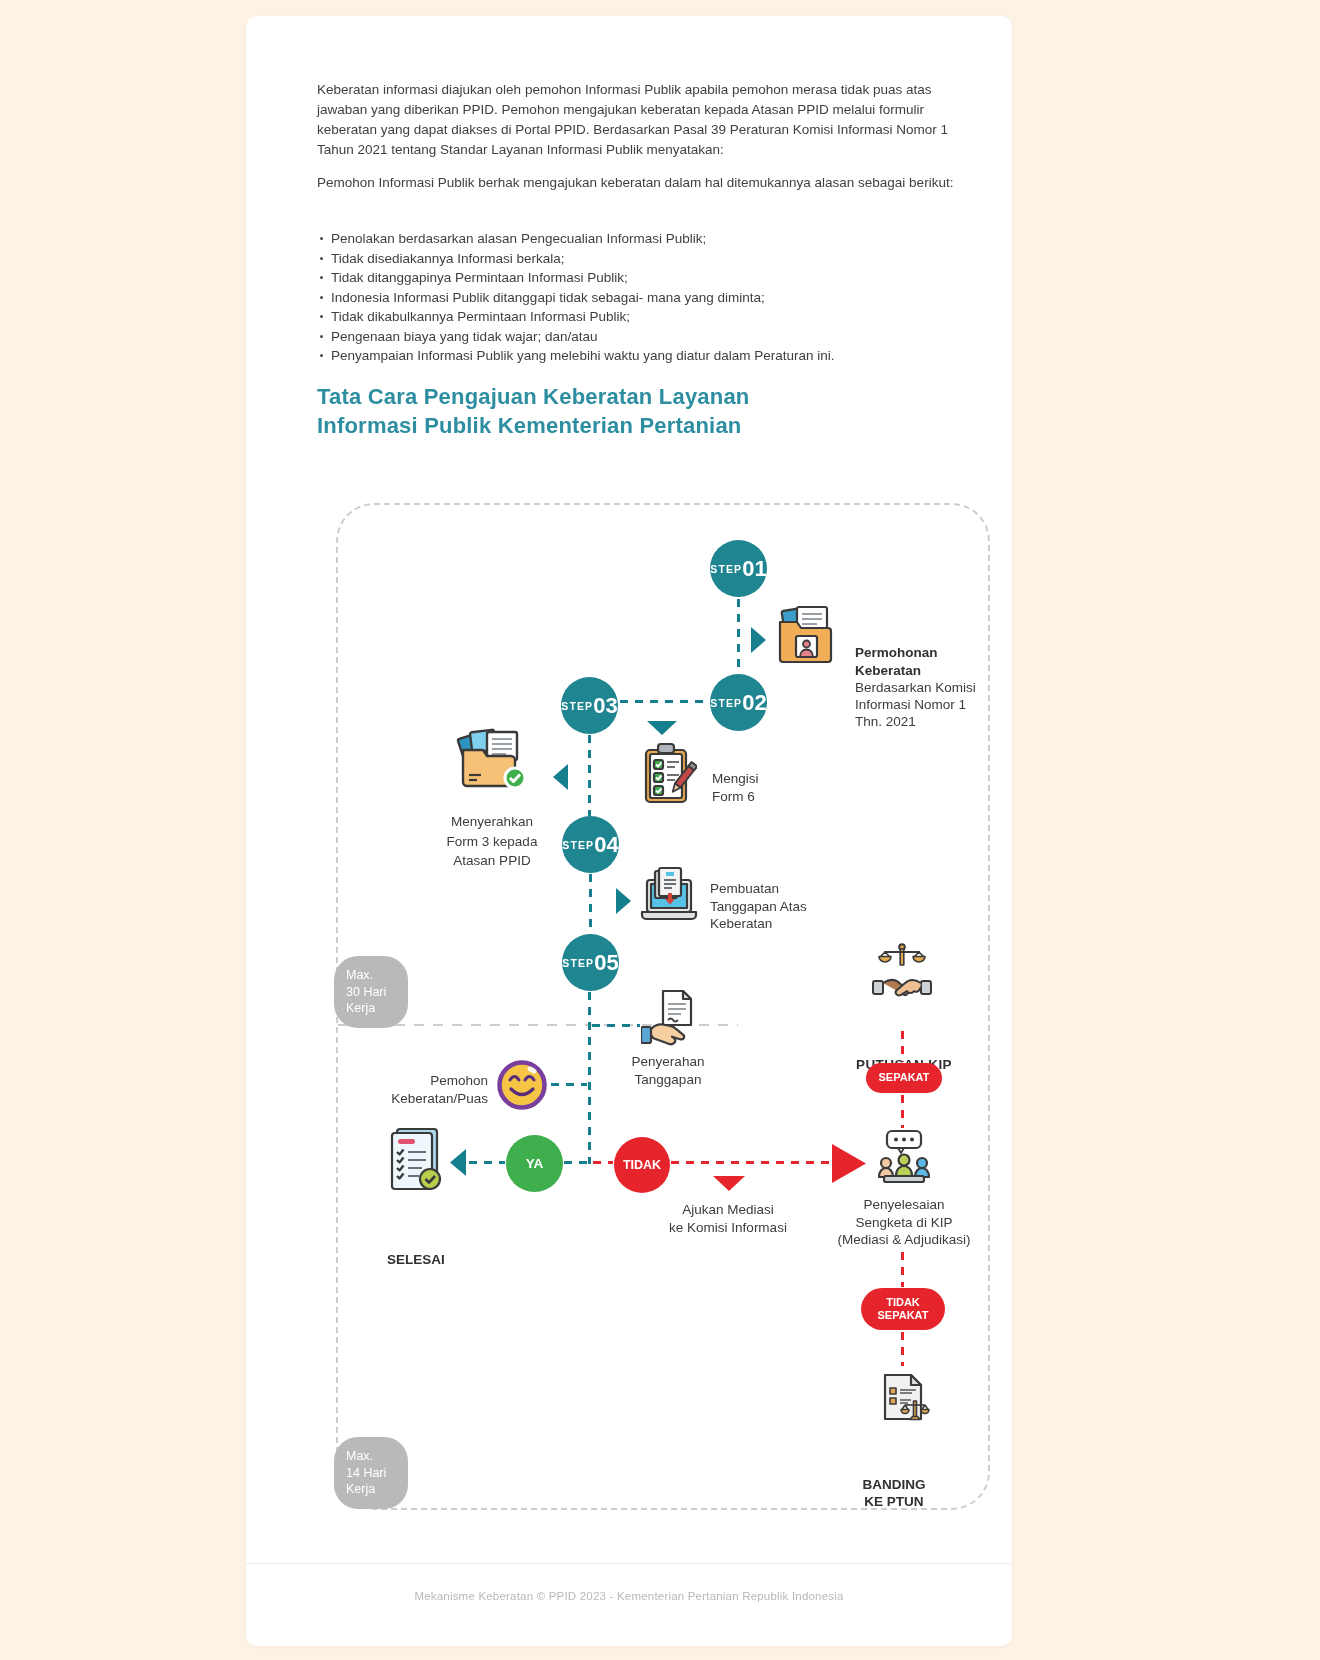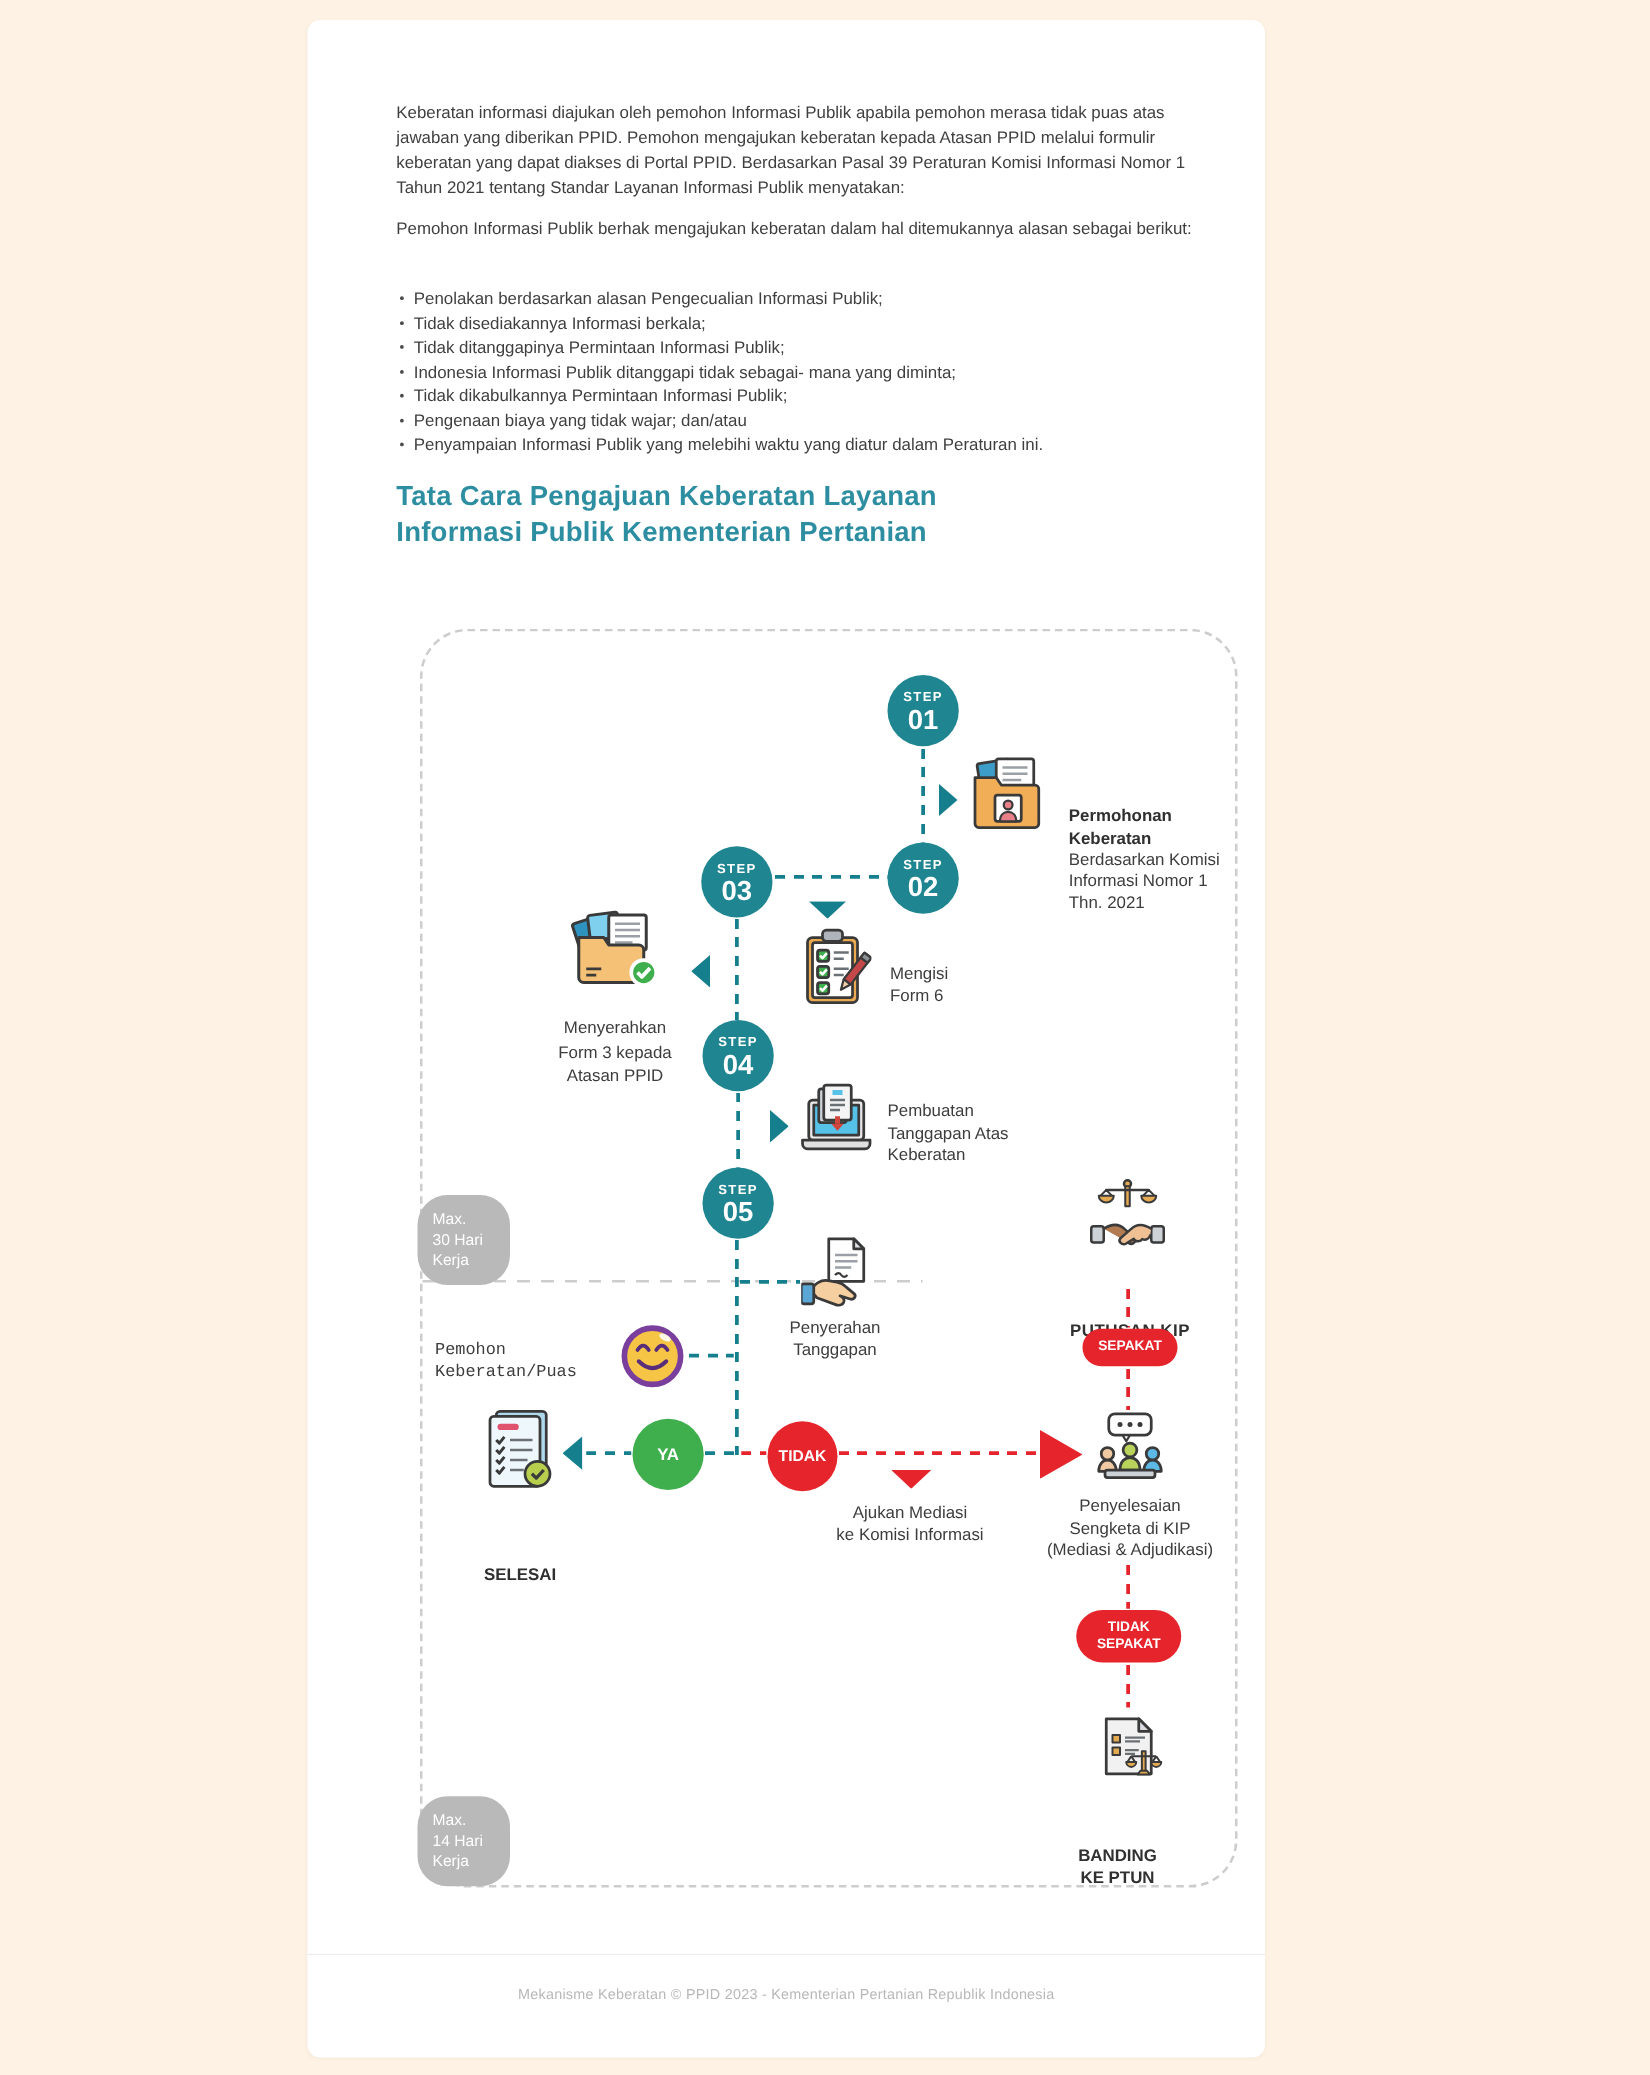--- a/index.html
+++ b/index.html
@@ -18,21 +18,21 @@
   .dash-gray{height:2px;background:repeating-linear-gradient(90deg,#cdcdcd 0 10px,transparent 10px 19px);}
   .dash-h{height:3px;background:repeating-linear-gradient(90deg,var(--dc) 0 8px,transparent 8px 15px);}
   .dash-v{width:3px;background:repeating-linear-gradient(180deg,var(--dc) 0 8px,transparent 8px 15px);}
   .teal{--dc:#157f8d;}
   .redl{--dc:#e6242b;}
   .tri-r{clip-path:polygon(0 0,100% 50%,0 100%);background:#157f8d;}
   .tri-l{clip-path:polygon(100% 0,0 50%,100% 100%);background:#157f8d;}
   .tri-d{clip-path:polygon(0 0,100% 0,50% 100%);background:#157f8d;}
   .red-bg{background:#e6242b;}
   .step{width:57px;height:57px;border-radius:50%;background:#1e8591;color:#fff;display:flex;
-        flex-direction:column;align-items:center;justify-content:center;}
+        flex-direction:row;align-items:center;justify-content:center;}
   .step .s{font-size:10.5px;font-weight:bold;letter-spacing:1.1px;line-height:11px;margin-top:2px;}
   .step .n{font-size:22px;font-weight:bold;line-height:23px;}
   .decision{border-radius:50%;color:#fff;font-weight:bold;display:flex;align-items:center;justify-content:center;}
   .pill{background:#e6242b;border-radius:21px;color:#fff;font-weight:bold;display:flex;align-items:center;
         justify-content:center;text-align:center;font-size:11px;line-height:13.5px;}
   .badge{background:#b9b9b9;border-radius:24px;color:#ffffff;font-size:12.5px;line-height:16.5px;
          padding:11px 0 0 12px;box-sizing:border-box;white-space:pre-line;}
   .cap{font-size:13.5px;line-height:17.5px;color:#3d3d3d;}
   .capc{text-align:center;}
   .bld{font-weight:bold;color:#303030;margin-top:48px;}
@@ -332,21 +332,21 @@
   <div class="abs cap ml" style="left:712px;top:770px;">Mengisi
 Form 6</div>
   <div class="abs cap capc ml" style="left:426px;top:812px;width:132px;line-height:19.5px;">Menyerahkan
 Form 3 kepada
 Atasan PPID</div>
   <div class="abs cap ml" style="left:710px;top:880px;">Pembuatan
 Tanggapan Atas
 Keberatan</div>
   <div class="abs cap capc ml" style="left:606px;top:1053px;width:124px;">Penyerahan
 Tanggapan</div>
-  <div class="abs cap ml" style="left:348px;top:1072px;width:140px;text-align:left;font-family:Liberation Mono, monospace;">Pemohon
+  <div class="abs cap ml" style="left:348px;top:1072px;width:140px;text-align:right;">Pemohon
 Keberatan/Puas</div>
   <div class="abs cap bld capc" style="left:366px;top:1203px;width:100px;">SELESAI</div>
   <div class="abs cap capc ml" style="left:647px;top:1201px;width:162px;">Ajukan Mediasi
 ke Komisi Informasi</div>
   <div class="abs cap bld capc" style="left:844px;top:1008px;width:120px;letter-spacing:.4px;">PUTUSAN KIP</div>
   <div class="abs cap capc ml" style="left:822px;top:1196px;width:164px;">Penyelesaian
 Sengketa di KIP
 (Mediasi &amp; Adjudikasi)</div>
   <div class="abs cap bld capc ml" style="left:842px;top:1429px;width:104px;line-height:16.5px;">BANDING
 KE PTUN</div>

